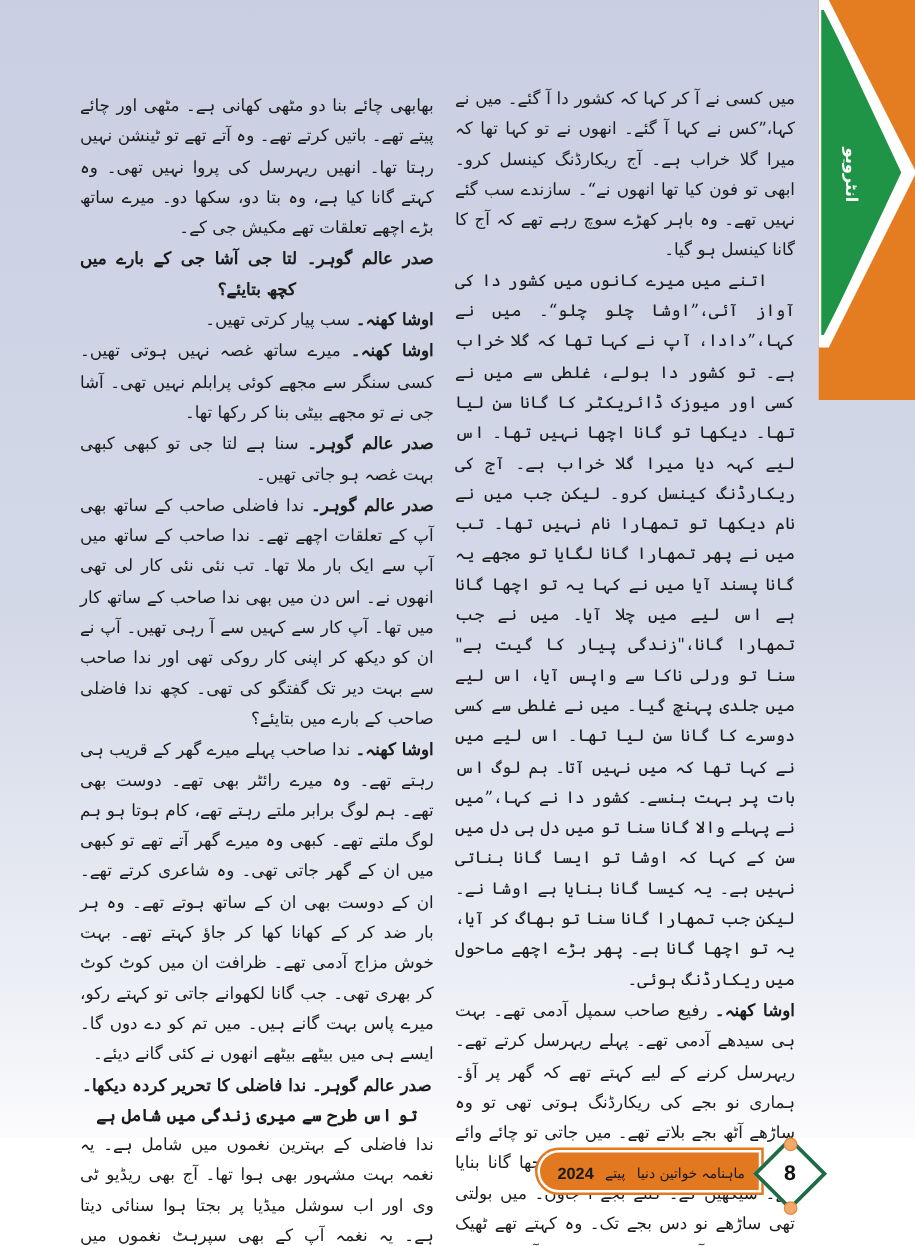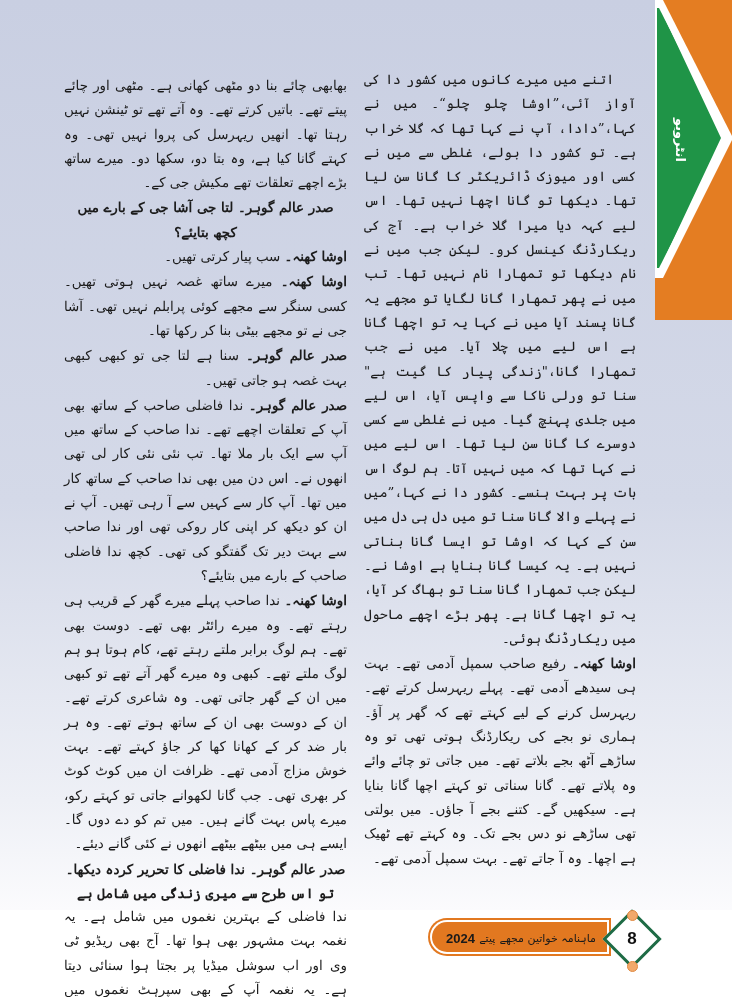--- a/index.html
+++ b/index.html
@@ -28,21 +28,21 @@
     }
     
     .col {
       position: absolute; top: 68px; direction: rtl; text-align: justify;
       color: #1b1b1b; font-size: 13.4px; line-height: 24.3px;
       font-family: "DejaVu Serif", serif;
     }
     .col-right { left: 364px; width: 272px; }
     .col-left { left: 64px; width: 283px; top: 74px; }
     .col p { margin: 0; }
-    .q { font-weight: bold; text-align: center; text-align-last: center; }
+    .q { font-weight: bold; text-align-last: center; }
     .a-lead { font-weight: bold; }
     .indent { text-indent: 22px; }
     .verse { text-align: left; text-align-last: center; font-weight: bold; }
     
     .footer-pill {
       position: absolute; left: 432px; top: 922px; width: 175px; height: 30px;
       background: #e27820; border-radius: 16px 0 0 16px;
       box-shadow: 0 0 0 2px #ffffff, 0 0 0 4px #e27820;
     }
     .footer-text {
@@ -74,20 +74,21 @@
   <div class="orange"></div>
   <svg width="77" height="320" viewBox="0 0 77 320">
     <polygon points="0,0 8,0 78,138 8,278 0,278" fill="#ffffff"></polygon>
     <polygon points="2,8 4,8 70,138 4,268 2,268" fill="#1f9447"></polygon>
     <polygon points="0,0 6,0 72,138 6,276 0,276 0,270 4,270 66,138 4,6 0,6" fill="#ffffff"></polygon>
   </svg>
 </div>
 <div class="band-label">انٹرویو</div>
 
 <div class="col col-right">
+  <p>میں کسی نے آ کر کہا کہ کشور دا آ گئے۔ میں نے کہا،”کس نے کہا آ گئے۔ انھوں نے تو کہا تھا کہ میرا گلا خراب ہے۔ آج ریکارڈنگ کینسل کرو۔ ابھی تو فون کیا تھا انھوں نے“۔ سازندے سب گئے نہیں تھے۔ وہ باہر کھڑے سوچ رہے تھے کہ آج کا گانا کینسل ہو گیا۔</p>
   <p class="indent">اتنے میں میرے کانوں میں کشور دا کی آواز آئی،”اوشا چلو چلو“۔ میں نے کہا،”دادا، آپ نے کہا تھا کہ گلا خراب ہے۔ تو کشور دا بولے، غلطی سے میں نے کسی اور میوزک ڈائریکٹر کا گانا سن لیا تھا۔ دیکھا تو گانا اچھا نہیں تھا۔ اس لیے کہہ دیا میرا گلا خراب ہے۔ آج کی ریکارڈنگ کینسل کرو۔ لیکن جب میں نے نام دیکھا تو تمھارا نام نہیں تھا۔ تب میں نے پھر تمھارا گانا لگایا تو مجھے یہ گانا پسند آیا میں نے کہا یہ تو اچھا گانا ہے اس لیے میں چلا آیا۔ میں نے جب تمھارا گانا،"زندگی پیار کا گیت ہے" سنا تو ورلی ناکا سے واپس آیا، اس لیے میں جلدی پہنچ گیا۔ میں نے غلطی سے کسی دوسرے کا گانا سن لیا تھا۔ اس لیے میں نے کہا تھا کہ میں نہیں آتا۔ ہم لوگ اس بات پر بہت ہنسے۔ کشور دا نے کہا،”میں نے پہلے والا گانا سنا تو میں دل ہی دل میں سن کے کہا کہ اوشا تو ایسا گانا بناتی نہیں ہے۔ یہ کیسا گانا بنایا ہے اوشا نے۔ لیکن جب تمھارا گانا سنا تو بھاگ کر آیا، یہ تو اچھا گانا ہے۔ پھر بڑے اچھے ماحول میں ریکارڈنگ ہوئی۔</p>
   <p><span class="a-lead">اوشا کھنہ۔</span><span> رفیع صاحب سمپل آدمی تھے۔ بہت ہی سیدھے آدمی تھے۔ پہلے ریہرسل کرتے تھے۔ ریہرسل کرنے کے لیے کہتے تھے کہ گھر پر آؤ۔ ہماری نو بجے کی ریکارڈنگ ہوتی تھی تو وہ ساڑھے آٹھ بجے بلاتے تھے۔ میں جاتی تو چائے وائے وہ پلاتے تھے۔ گانا سناتی تو کہتے اچھا گانا بنایا ہے۔ سیکھیں گے۔ کتنے بجے آ جاؤں۔ میں بولتی تھی ساڑھے نو دس بجے تک۔ وہ کہتے تھے ٹھیک ہے اچھا۔ وہ آ جاتے تھے۔ بہت سمپل آدمی تھے۔</span></p>
 
 </div>
 
 <div class="col col-left">
   <p>بھابھی چائے بنا دو مٹھی کھانی ہے۔ مٹھی اور چائے پیتے تھے۔ باتیں کرتے تھے۔ وہ آتے تھے تو ٹینشن نہیں رہتا تھا۔ انھیں ریہرسل کی پروا نہیں تھی۔ وہ کہتے گانا کیا ہے، وہ بتا دو، سکھا دو۔ میرے ساتھ بڑے اچھے تعلقات تھے مکیش جی کے۔</p>
   <p class="q">صدر عالم گوہر۔ لتا جی آشا جی کے بارے میں کچھ بتایئے؟</p>
   <p><span class="a-lead">اوشا کھنہ۔</span><span> سب پیار کرتی تھیں۔</span></p>
   <p><span class="a-lead">اوشا کھنہ۔</span><span> میرے ساتھ غصہ نہیں ہوتی تھیں۔ کسی سنگر سے مجھے کوئی پرابلم نہیں تھی۔ آشا جی نے تو مجھے بیٹی بنا کر رکھا تھا۔</span></p>
@@ -95,20 +96,20 @@
   <p><span class="a-lead">صدر عالم گوہر۔</span><span> ندا فاضلی صاحب کے ساتھ بھی آپ کے تعلقات اچھے تھے۔ ندا صاحب کے ساتھ میں آپ سے ایک بار ملا تھا۔ تب نئی نئی کار لی تھی انھوں نے۔ اس دن میں بھی ندا صاحب کے ساتھ کار میں تھا۔ آپ کار سے کہیں سے آ رہی تھیں۔ آپ نے ان کو دیکھ کر اپنی کار روکی تھی اور ندا صاحب سے بہت دیر تک گفتگو کی تھی۔ کچھ ندا فاضلی صاحب کے بارے میں بتایئے؟</span></p>
   <p><span class="a-lead">اوشا کھنہ۔</span><span> ندا صاحب پہلے میرے گھر کے قریب ہی رہتے تھے۔ وہ میرے رائٹر بھی تھے۔ دوست بھی تھے۔ ہم لوگ برابر ملتے رہتے تھے، کام ہوتا ہو ہم لوگ ملتے تھے۔ کبھی وہ میرے گھر آتے تھے تو کبھی میں ان کے گھر جاتی تھی۔ وہ شاعری کرتے تھے۔ ان کے دوست بھی ان کے ساتھ ہوتے تھے۔ وہ ہر بار ضد کر کے کھانا کھا کر جاؤ کہتے تھے۔ بہت خوش مزاج آدمی تھے۔ ظرافت ان میں کوٹ کوٹ کر بھری تھی۔ جب گانا لکھوانے جاتی تو کہتے رکو، میرے پاس بہت گانے ہیں۔ میں تم کو دے دوں گا۔ ایسے ہی میں بیٹھے بیٹھے انھوں نے کئی گانے دیئے۔</span></p>
   <p class="q">صدر عالم گوہر۔ ندا فاضلی کا تحریر کردہ دیکھا۔</p>
   <p class="verse">تو اس طرح سے میری زندگی میں شامل ہے</p>
   <p>ندا فاضلی کے بہترین نغموں میں شامل ہے۔ یہ نغمہ بہت مشہور بھی ہوا تھا۔ آج بھی ریڈیو ٹی وی اور اب سوشل میڈیا پر بجتا ہوا سنائی دیتا ہے۔ یہ نغمہ آپ کے بھی سپرہٹ نغموں میں شامل ہے۔ کچھ اس نغمے سے منسلک واقعہ ہو تو بتائیں؟</p>
 
 </div>
 
 <div class="footer-pill"></div>
 <div class="footer-text">
-  <span>ماہنامہ خواتین مجھے</span>
+  <span>ماہنامہ خواتین دنیا</span>
   <span>پیتے</span>
   <span class="year">2024</span>
 </div>
 <div class="page-diamond"></div>
 <div class="dot" style="left:627px; top:910px;"></div>
 <div class="dot" style="left:627px; top:961px;"></div>
 <div class="page-num">8</div>
 
 </body></html>

